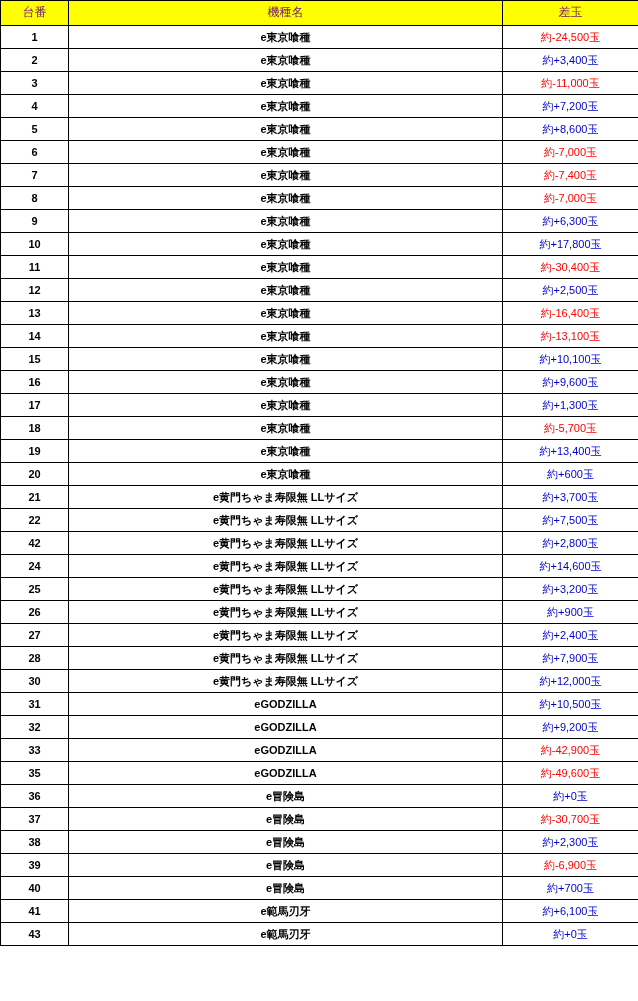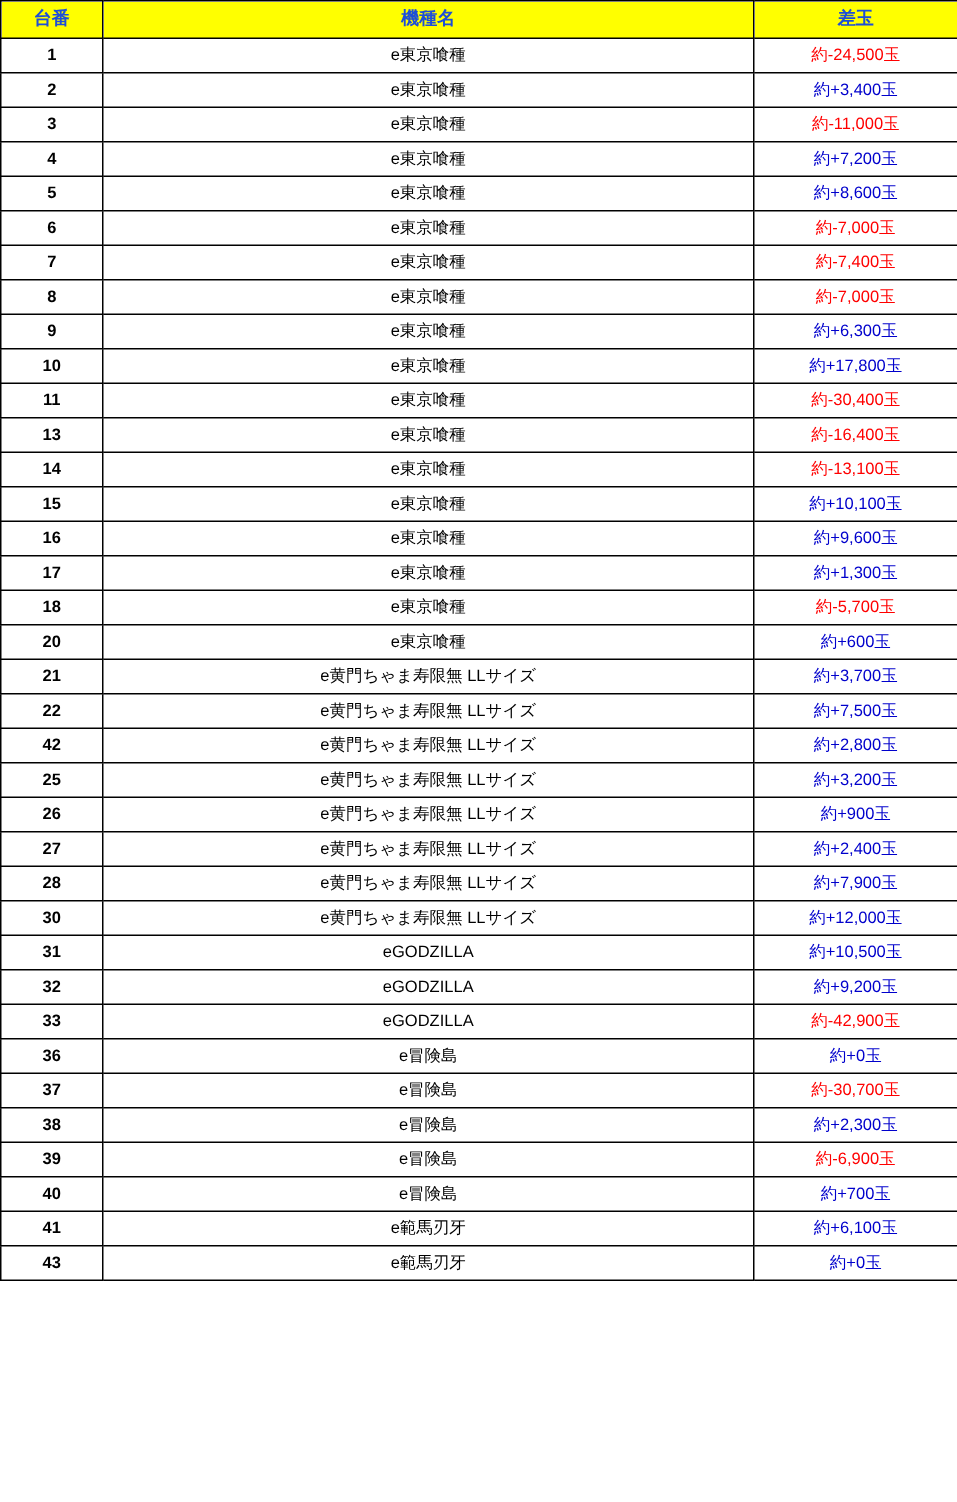--- a/index.html
+++ b/index.html
@@ -23,36 +23,36 @@
     vertical-align: middle;
     font-size: 11px;
     line-height: 1.1;
     padding: 0;
     height: 22px;
     overflow: hidden;
     white-space: nowrap;
   }
   table.data-table th {
     background: #ffff00;
-    font-weight: bold;
+    font-weight: normal;
     font-size: 12px;
     height: 24px;
-    color: #1d4ed8;
+    color: #701a75;
   }
   col.col-no    { width: 68px; }
   col.col-name  { width: 434px; }
   col.col-diff  { width: 136px; }
 
   td.cell-no {
     font-weight: bold;
     font-size: 11px;
     color: #000000;
   }
   td.cell-name {
-    font-weight: normal;
+    font-weight: bold;
     font-size: 11px;
     color: #000000;
   }
   td.cell-diff {
     font-weight: normal;
     font-size: 11px;
   }
   td.diff-pos { color: #0000cc; }
   td.diff-neg { color: #ff0000; }
   td.diff-zero { color: #0000cc; }
@@ -123,20 +123,25 @@
         <td class="cell-no">10</td>
         <td class="cell-name">e東京喰種</td>
         <td class="cell-diff diff-pos">約+17,800玉</td>
       </tr>
       <tr>
         <td class="cell-no">11</td>
         <td class="cell-name">e東京喰種</td>
         <td class="cell-diff diff-neg">約-30,400玉</td>
       </tr>
       <tr>
+        <td class="cell-no">12</td>
+        <td class="cell-name">e東京喰種</td>
+        <td class="cell-diff diff-pos">約+2,500玉</td>
+      </tr>
+      <tr>
         <td class="cell-no">13</td>
         <td class="cell-name">e東京喰種</td>
         <td class="cell-diff diff-neg">約-16,400玉</td>
       </tr>
       <tr>
         <td class="cell-no">14</td>
         <td class="cell-name">e東京喰種</td>
         <td class="cell-diff diff-neg">約-13,100玉</td>
       </tr>
       <tr>
@@ -153,40 +158,50 @@
         <td class="cell-no">17</td>
         <td class="cell-name">e東京喰種</td>
         <td class="cell-diff diff-pos">約+1,300玉</td>
       </tr>
       <tr>
         <td class="cell-no">18</td>
         <td class="cell-name">e東京喰種</td>
         <td class="cell-diff diff-neg">約-5,700玉</td>
       </tr>
       <tr>
+        <td class="cell-no">19</td>
+        <td class="cell-name">e東京喰種</td>
+        <td class="cell-diff diff-pos">約+13,400玉</td>
+      </tr>
+      <tr>
         <td class="cell-no">20</td>
         <td class="cell-name">e東京喰種</td>
         <td class="cell-diff diff-pos">約+600玉</td>
       </tr>
       <tr>
         <td class="cell-no">21</td>
         <td class="cell-name">e黄門ちゃま寿限無 LLサイズ</td>
         <td class="cell-diff diff-pos">約+3,700玉</td>
       </tr>
       <tr>
         <td class="cell-no">22</td>
         <td class="cell-name">e黄門ちゃま寿限無 LLサイズ</td>
         <td class="cell-diff diff-pos">約+7,500玉</td>
       </tr>
       <tr>
         <td class="cell-no">42</td>
         <td class="cell-name">e黄門ちゃま寿限無 LLサイズ</td>
         <td class="cell-diff diff-pos">約+2,800玉</td>
       </tr>
       <tr>
+        <td class="cell-no">24</td>
+        <td class="cell-name">e黄門ちゃま寿限無 LLサイズ</td>
+        <td class="cell-diff diff-pos">約+14,600玉</td>
+      </tr>
+      <tr>
         <td class="cell-no">25</td>
         <td class="cell-name">e黄門ちゃま寿限無 LLサイズ</td>
         <td class="cell-diff diff-pos">約+3,200玉</td>
       </tr>
       <tr>
         <td class="cell-no">26</td>
         <td class="cell-name">e黄門ちゃま寿限無 LLサイズ</td>
         <td class="cell-diff diff-pos">約+900玉</td>
       </tr>
       <tr>
@@ -211,20 +226,25 @@
       </tr>
       <tr>
         <td class="cell-no">32</td>
         <td class="cell-name">eGODZILLA</td>
         <td class="cell-diff diff-pos">約+9,200玉</td>
       </tr>
       <tr>
         <td class="cell-no">33</td>
         <td class="cell-name">eGODZILLA</td>
         <td class="cell-diff diff-neg">約-42,900玉</td>
+      </tr>
+      <tr>
+        <td class="cell-no">35</td>
+        <td class="cell-name">eGODZILLA</td>
+        <td class="cell-diff diff-neg">約-49,600玉</td>
       </tr>
       <tr>
         <td class="cell-no">36</td>
         <td class="cell-name">e冒険島</td>
         <td class="cell-diff diff-zero">約+0玉</td>
       </tr>
       <tr>
         <td class="cell-no">37</td>
         <td class="cell-name">e冒険島</td>
         <td class="cell-diff diff-neg">約-30,700玉</td>

